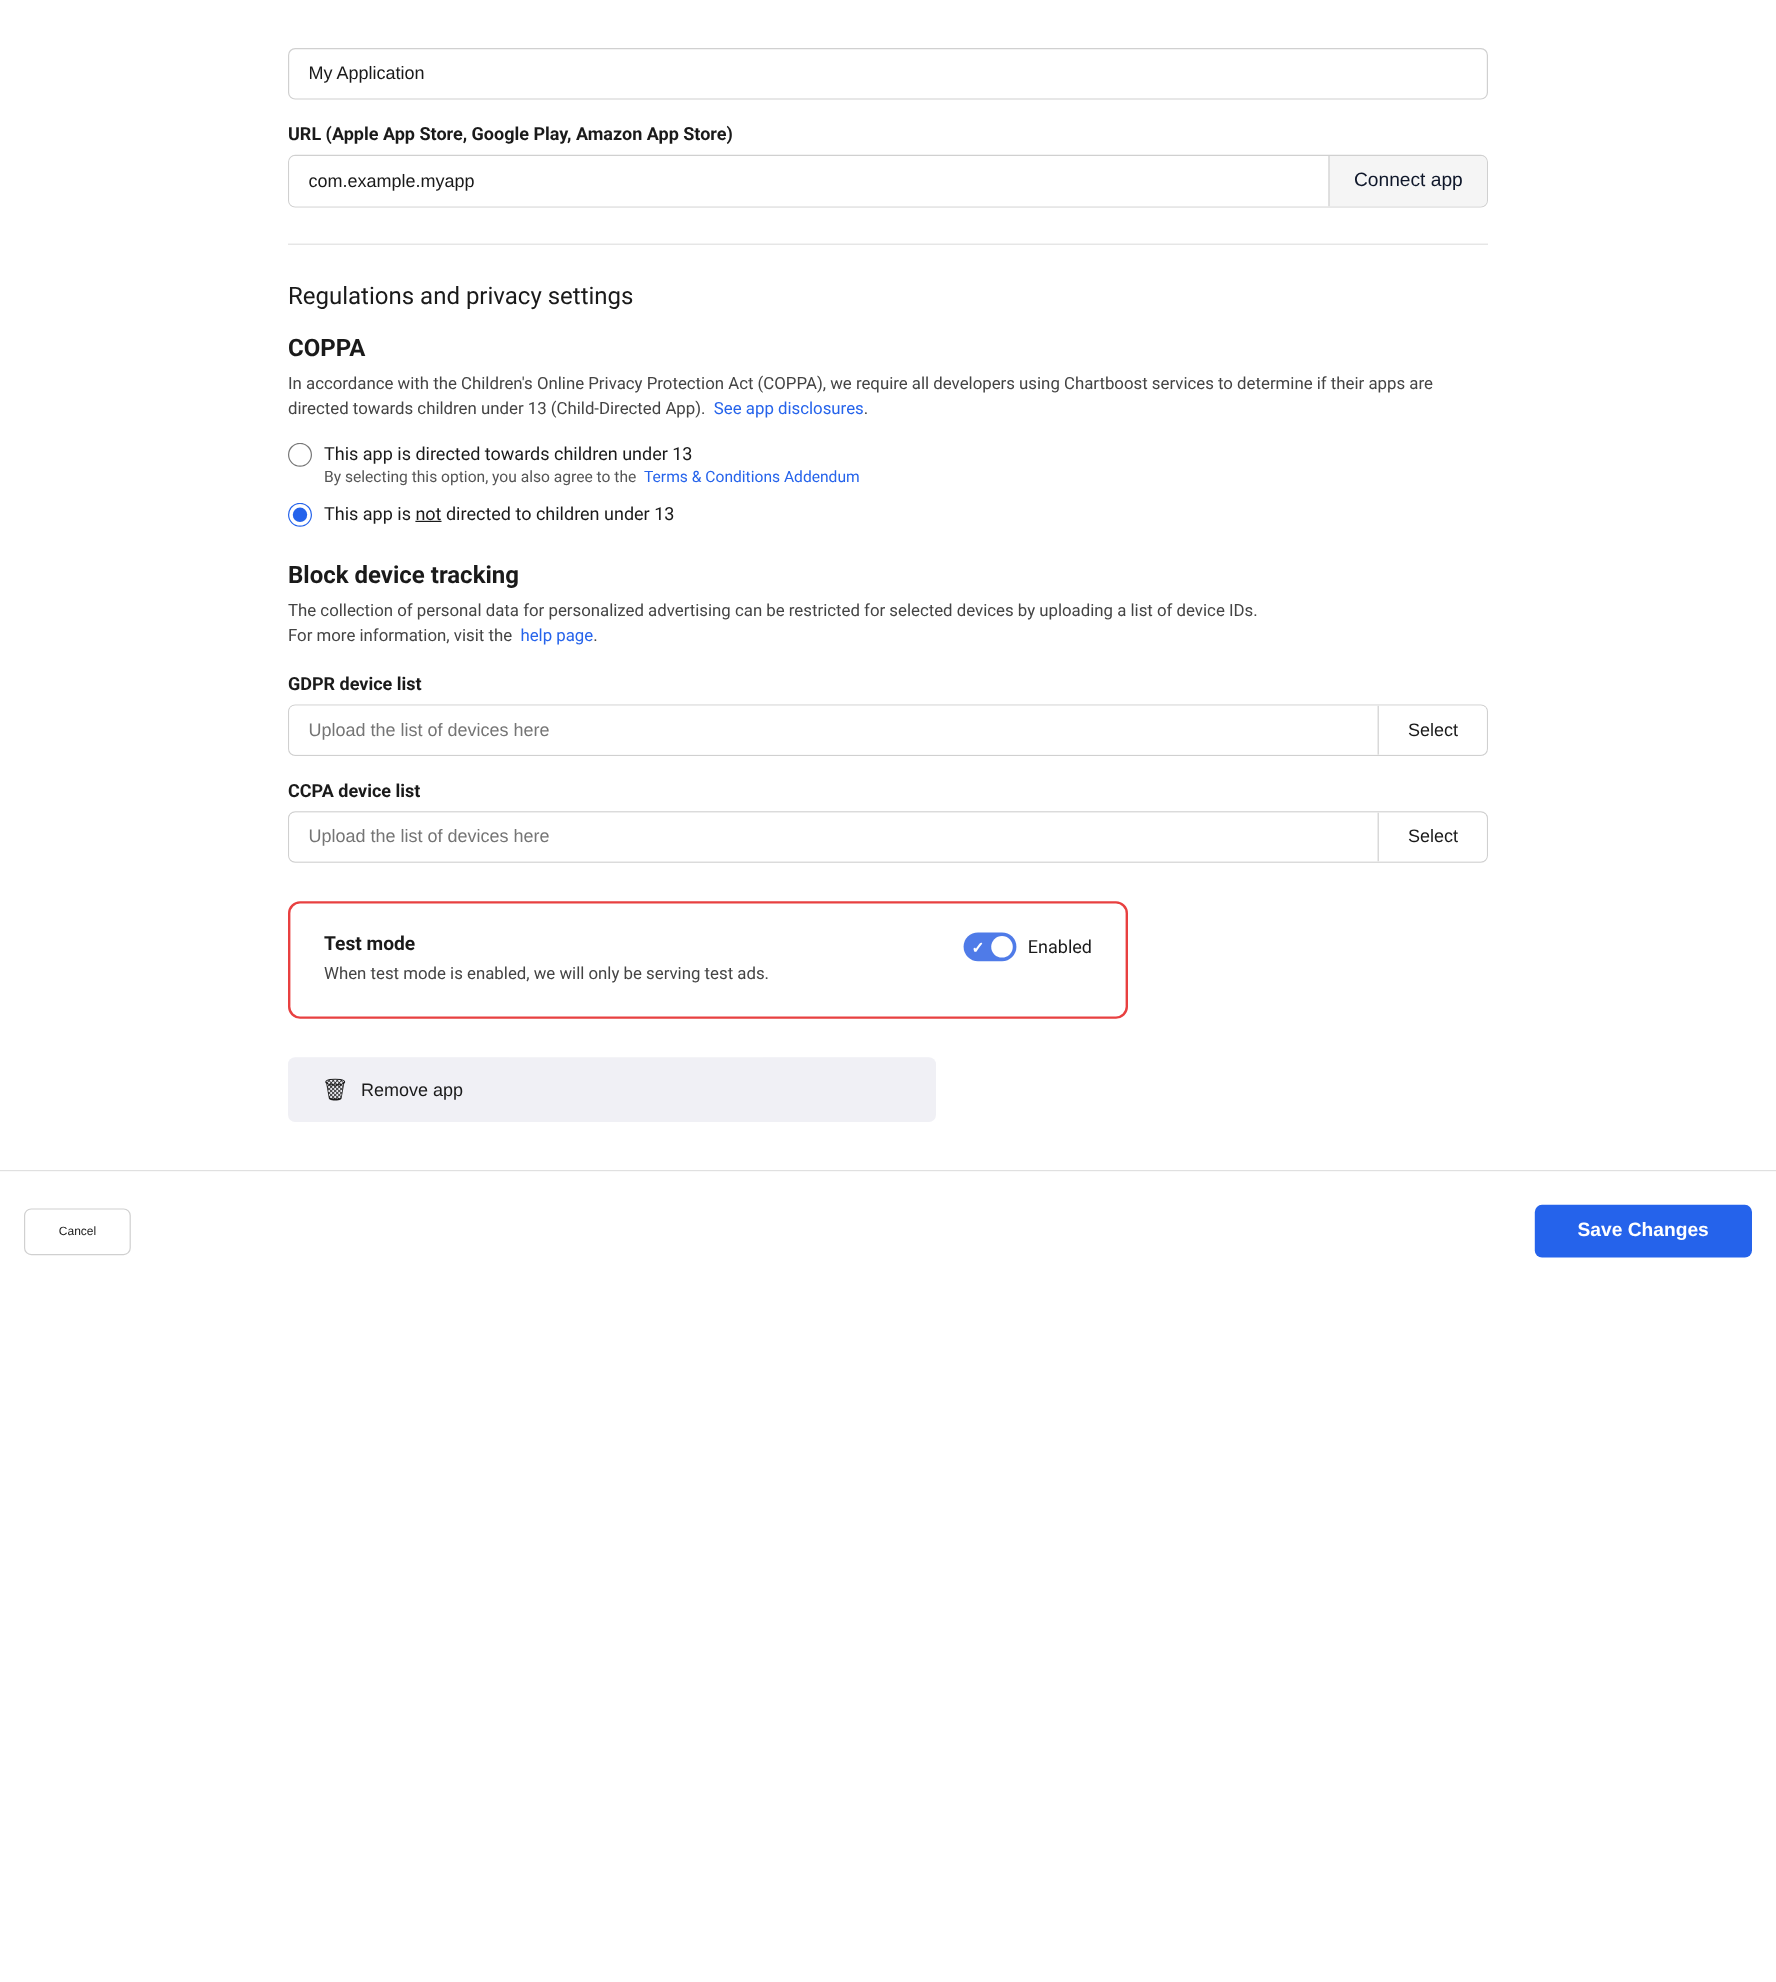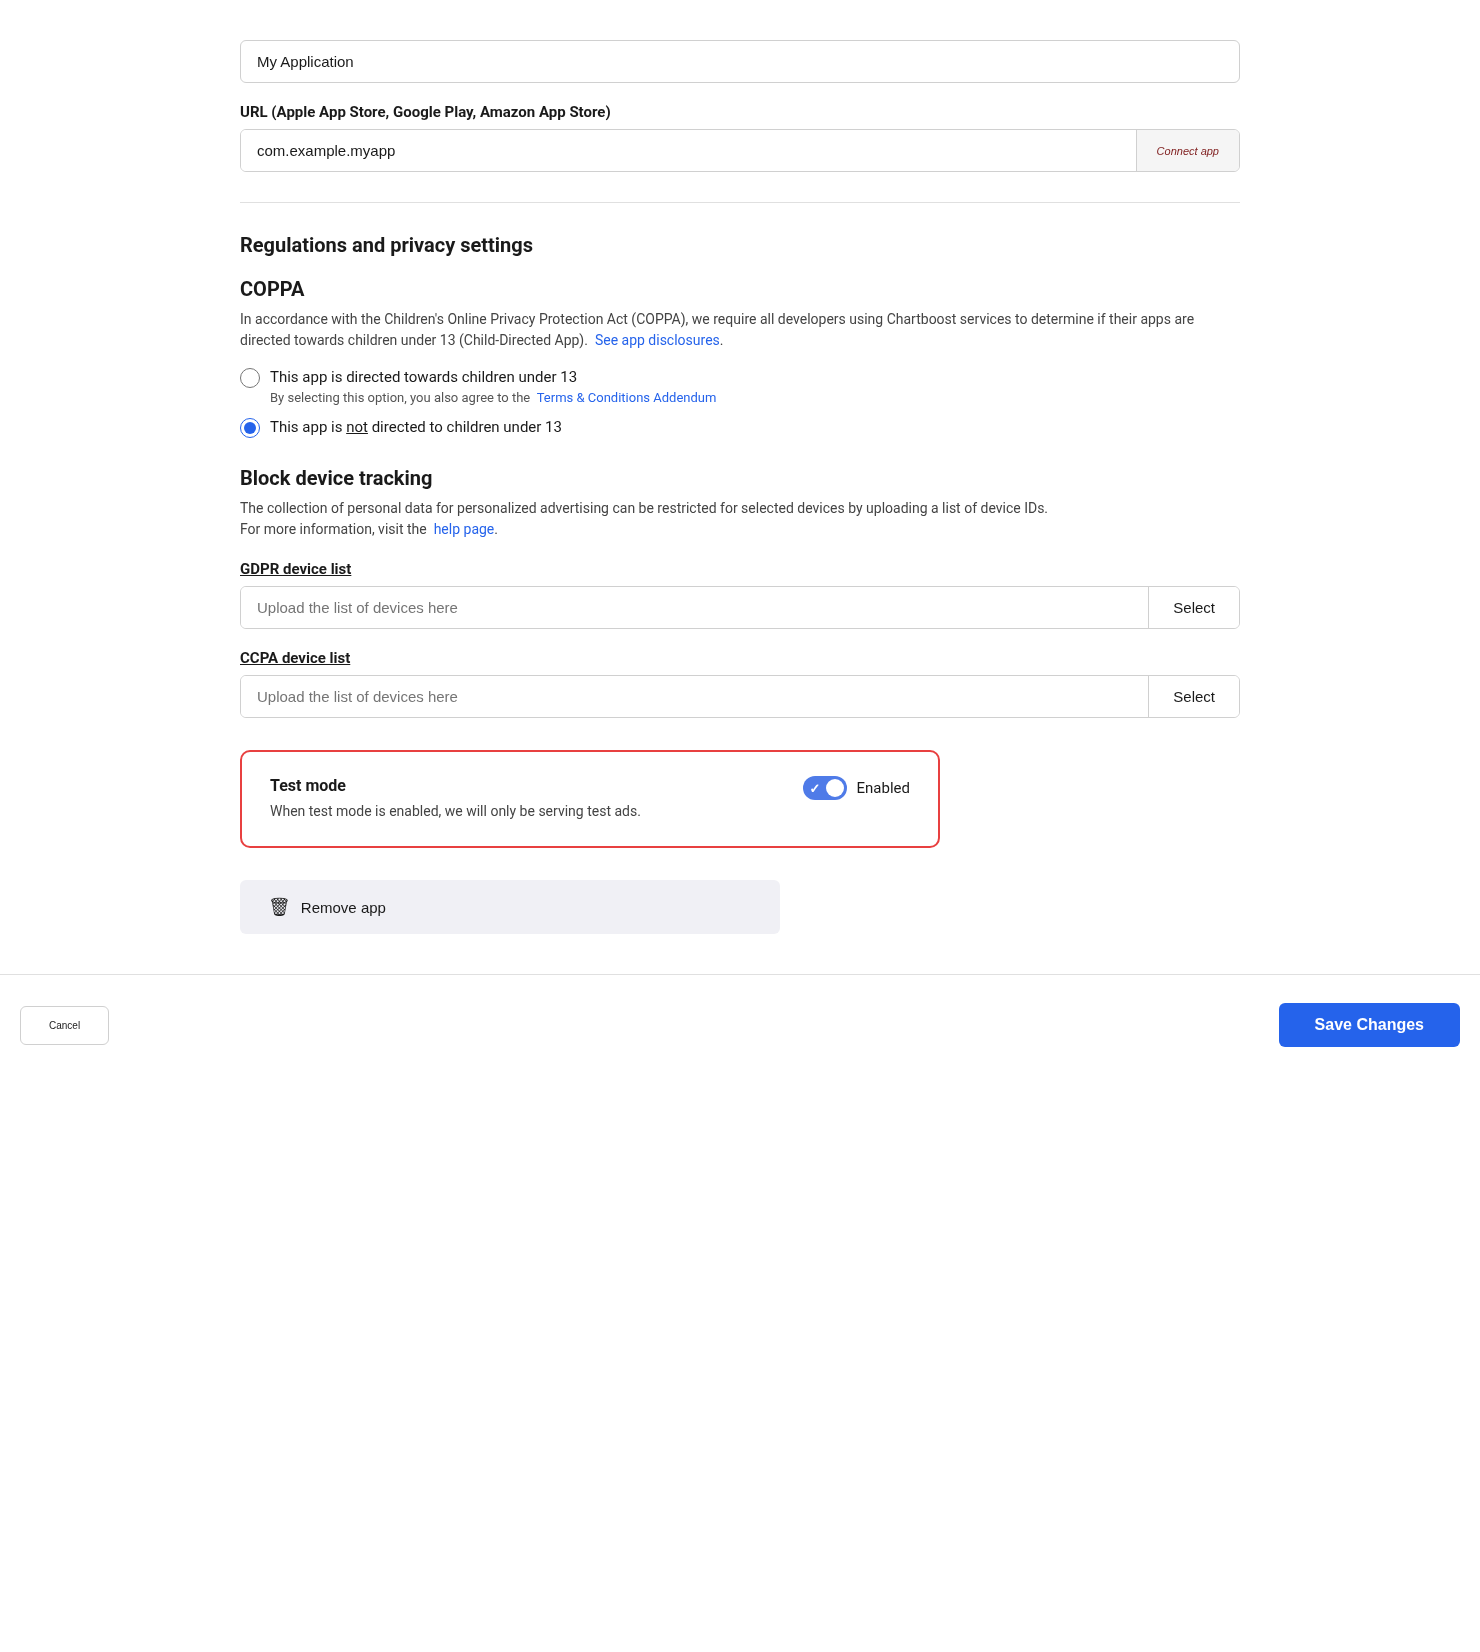--- a/index.html
+++ b/index.html
@@ -46,34 +46,33 @@
       padding: 12px 16px;
       font-size: 15px;
       color: #1a1a1a;
       outline: none;
     }
     .connect-btn {
       background: #f5f5f5;
       border: none;
       border-left: 1px solid #d0d0d0;
       padding: 12px 20px;
-      font-size: 11px;
-      color: #7f1d1d;
+      font-size: 16px;
+      color: #0f172a;
       cursor: pointer;
       white-space: nowrap;
-      font-style: italic;
     }
     .divider {
       border: none;
       border-top: 1px solid #e0e0e0;
       margin: 30px 0;
     }
     .section-title {
       font-size: 20px;
-      font-weight: 700;
+      font-weight: 400;
       margin-bottom: 20px;
       color: #1a1a1a;
     }
     .subsection-title {
       font-weight: 700;
       font-size: 20px;
       margin-bottom: 8px;
       color: #1a1a1a;
     }
     .description-text {
@@ -255,21 +254,21 @@
     .save-btn {
       background: #2563eb;
       border: none;
       border-radius: 6px;
       padding: 13px 36px;
       font-size: 16px;
       font-weight: 600;
       color: #fff;
       cursor: pointer;
     }
-    .mb-8 { margin-bottom: 8px; text-decoration: underline; }
+    .mb-8 { margin-bottom: 8px; }
     .mb-20 { margin-bottom: 20px; }
     .mt-20 { margin-top: 20px; }
   </style>
 </head>
 <body>
 
 <div class="page-wrapper">
 
   <div class="mb-20">
     <input class="text-input" type="text" value="My Application" style="">

